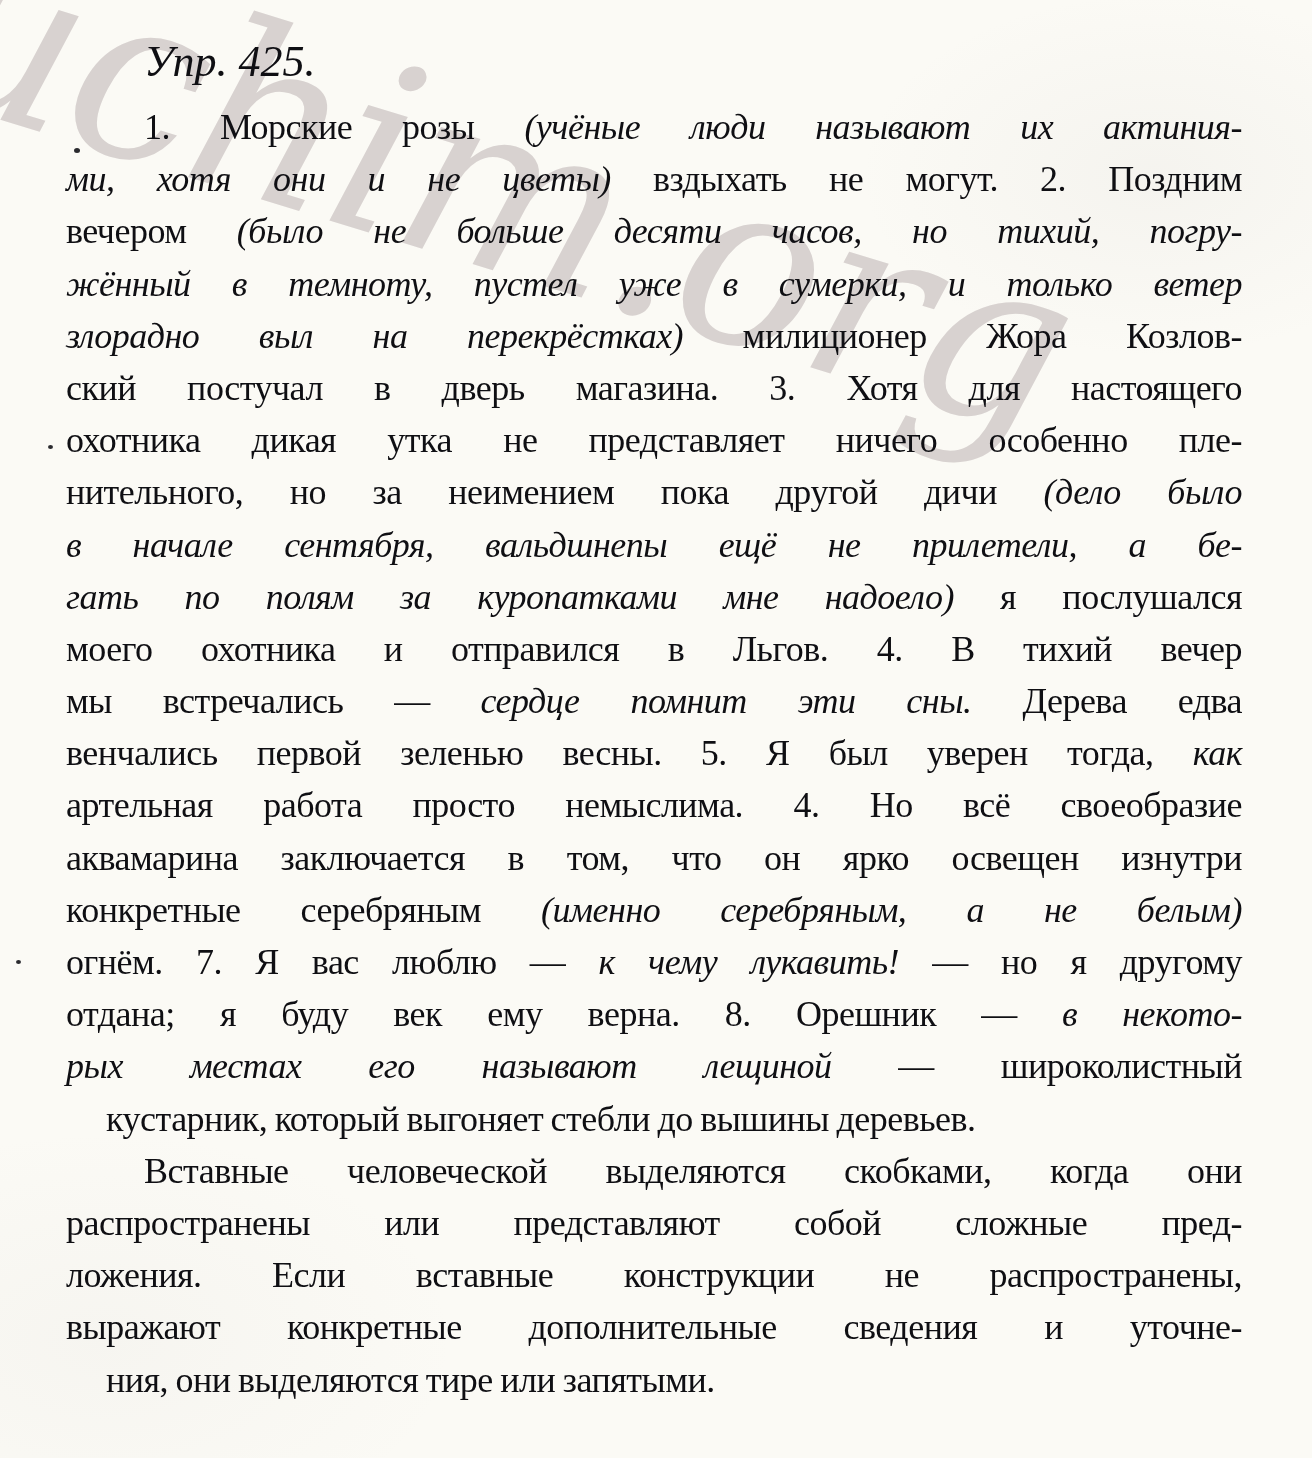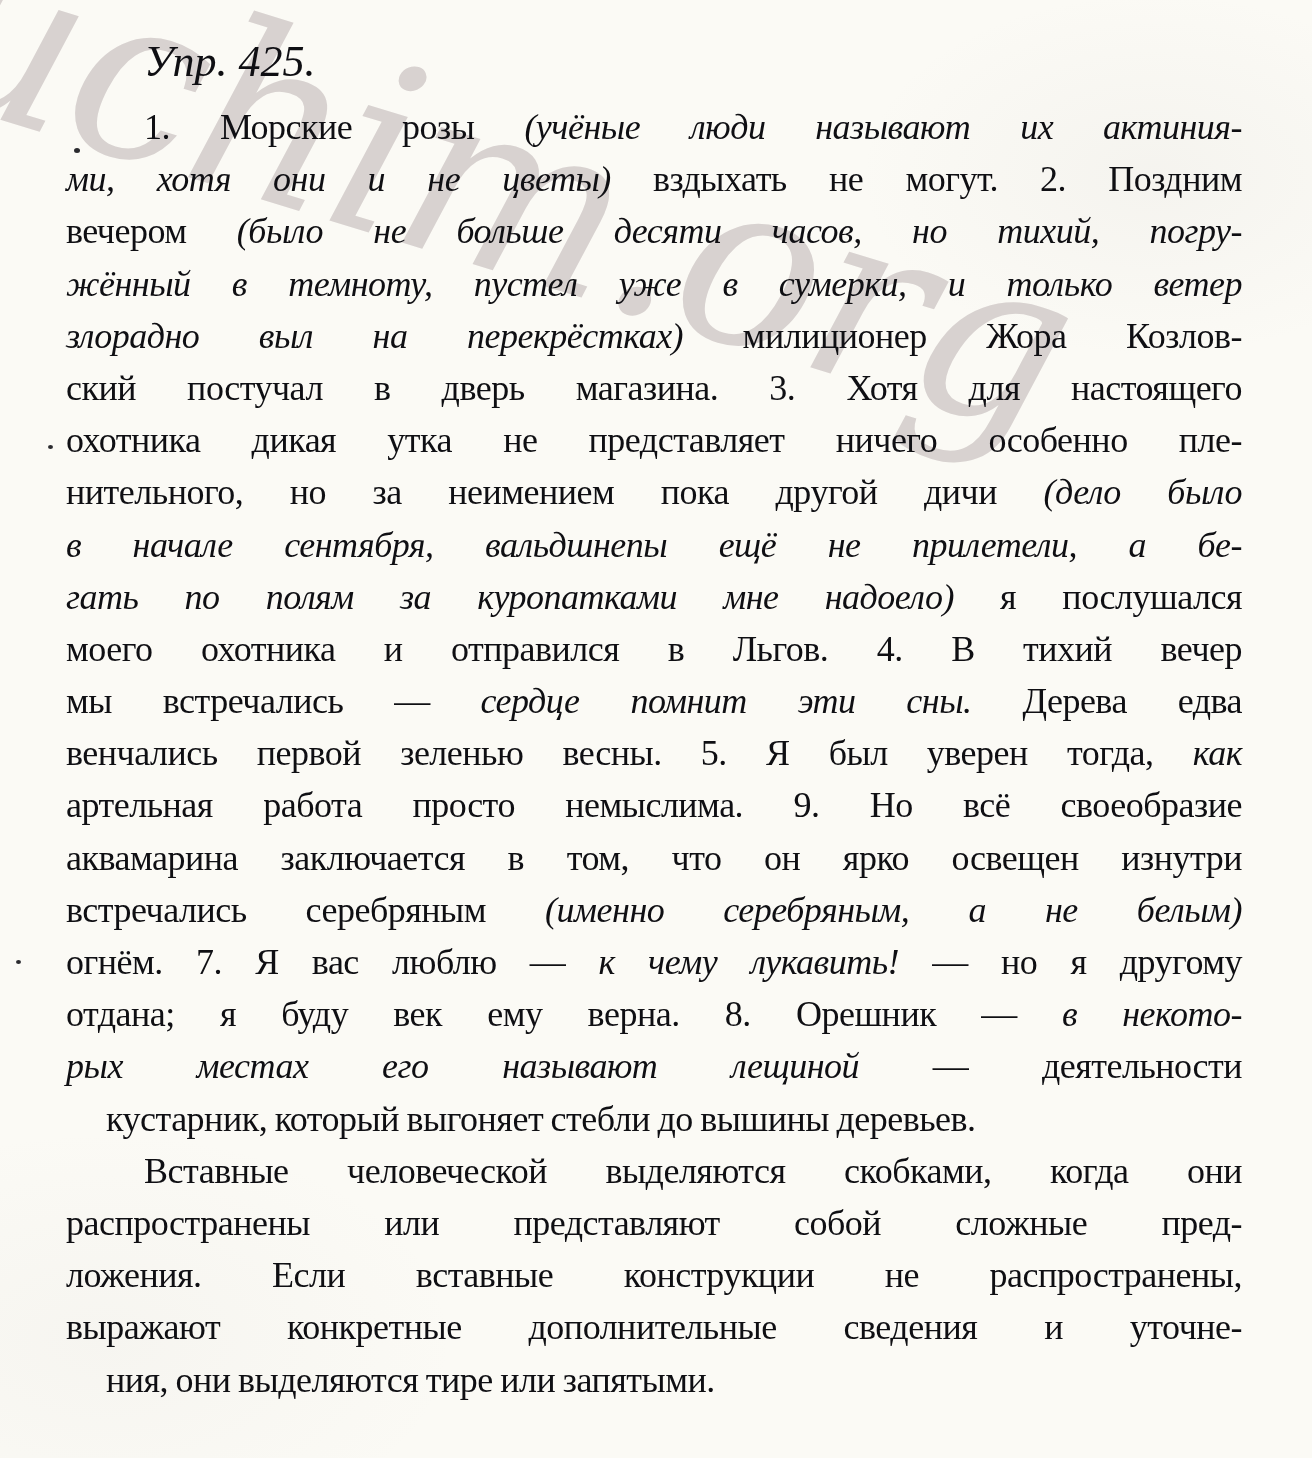--- a/index.html
+++ b/index.html
@@ -97,26 +97,26 @@
       <div class="line"><span class="it">жённый в темноту, пустел уже в сумерки, и только ветер</span></div>
       <div class="line"><span class="it">злорадно выл на перекрёстках)</span><span class="rm"> милиционер Жора Козлов-</span></div>
       <div class="line"><span class="rm">ский постучал в дверь магазина. 3. Хотя для настоящего</span></div>
       <div class="line"><span class="rm">охотника дикая утка не представляет ничего особенно пле-</span></div>
       <div class="line"><span class="rm">нительного, но за неимением пока другой дичи </span><span class="it">(дело было</span></div>
       <div class="line"><span class="it">в начале сентября, вальдшнепы ещё не прилетели, а бе-</span></div>
       <div class="line"><span class="it">гать по полям за куропатками мне надоело)</span><span class="rm"> я послушался</span></div>
       <div class="line"><span class="rm">моего охотника и отправился в Льгов. 4. В тихий вечер</span></div>
       <div class="line"><span class="rm">мы встречались — </span><span class="it">сердце помнит эти сны.</span><span class="rm"> Дерева едва</span></div>
       <div class="line"><span class="rm">венчались первой зеленью весны. 5. Я был уверен тогда, </span><span class="it">как</span></div>
-      <div class="line"><span class="rm">артельная работа просто немыслима. 9. Но всё своеобразие</span></div>
+      <div class="line"><span class="rm">артельная работа просто немыслима. 4. Но всё своеобразие</span></div>
       <div class="line"><span class="rm">аквамарина заключается в том, что он ярко освещен изнутри</span></div>
-      <div class="line"><span class="rm">встречались серебряным </span><span class="it">(именно серебряным, а не белым)</span></div>
+      <div class="line"><span class="rm">конкретные серебряным </span><span class="it">(именно серебряным, а не белым)</span></div>
       <div class="line"><span class="rm">огнём. 7. Я вас люблю — </span><span class="it">к чему лукавить!</span><span class="rm"> — но я другому</span></div>
       <div class="line"><span class="rm">отдана; я буду век ему верна. 8. Орешник — </span><span class="it">в некото-</span></div>
-      <div class="line"><span class="it">рых местах его называют лещиной</span><span class="rm"> — деятельности</span></div>
+      <div class="line"><span class="it">рых местах его называют лещиной</span><span class="rm"> — широколистный</span></div>
       <div class="line pend"><span class="rm">кустарник, который выгоняет стебли до вышины деревьев.</span></div>
       <div class="line indent"><span class="rm">Вставные человеческой выделяются скобками, когда они</span></div>
       <div class="line"><span class="rm">распространены или представляют собой сложные пред-</span></div>
       <div class="line"><span class="rm">ложения. Если вставные конструкции не распространены,</span></div>
       <div class="line"><span class="rm">выражают конкретные дополнительные сведения и уточне-</span></div>
       <div class="line pend"><span class="rm">ния, они выделяются тире или запятыми.</span></div>
     </div>
 </div>
 
 <div class="speck" style="left:74px; top:148px; width:6px; height:5px;"></div>

